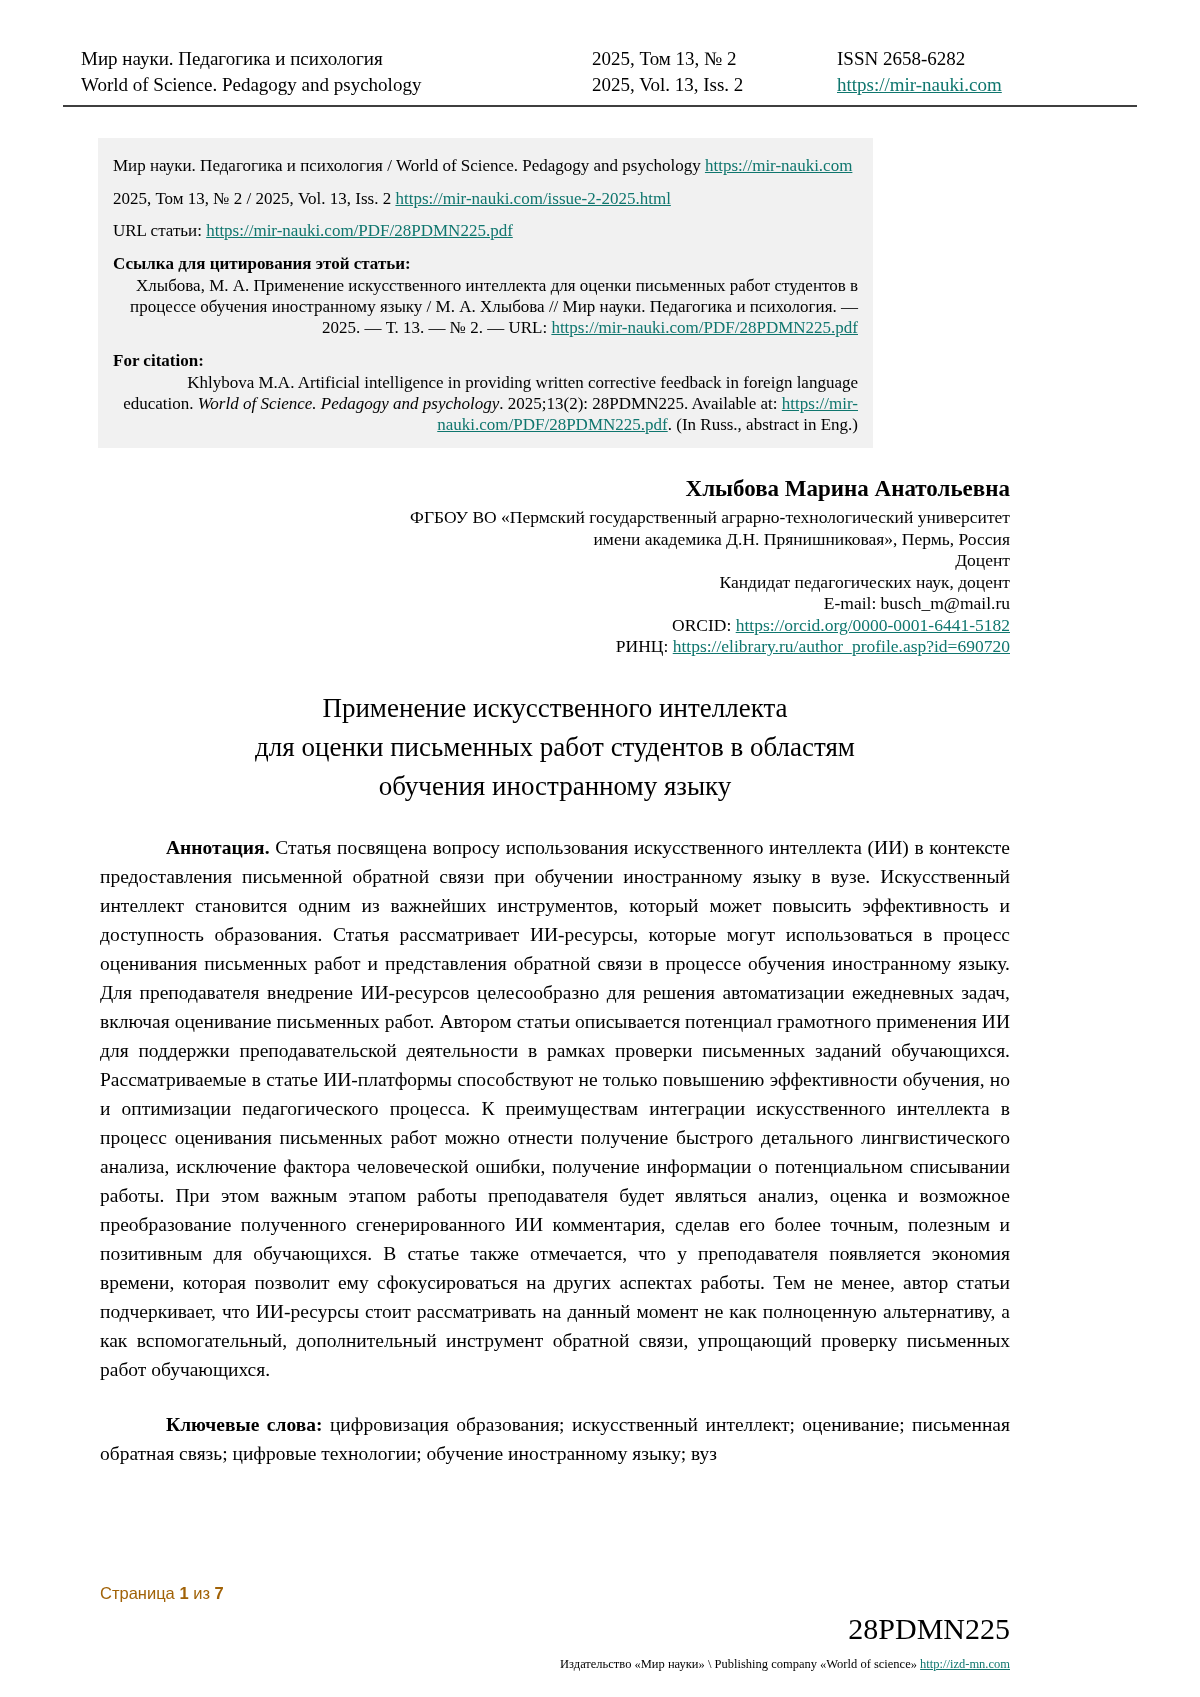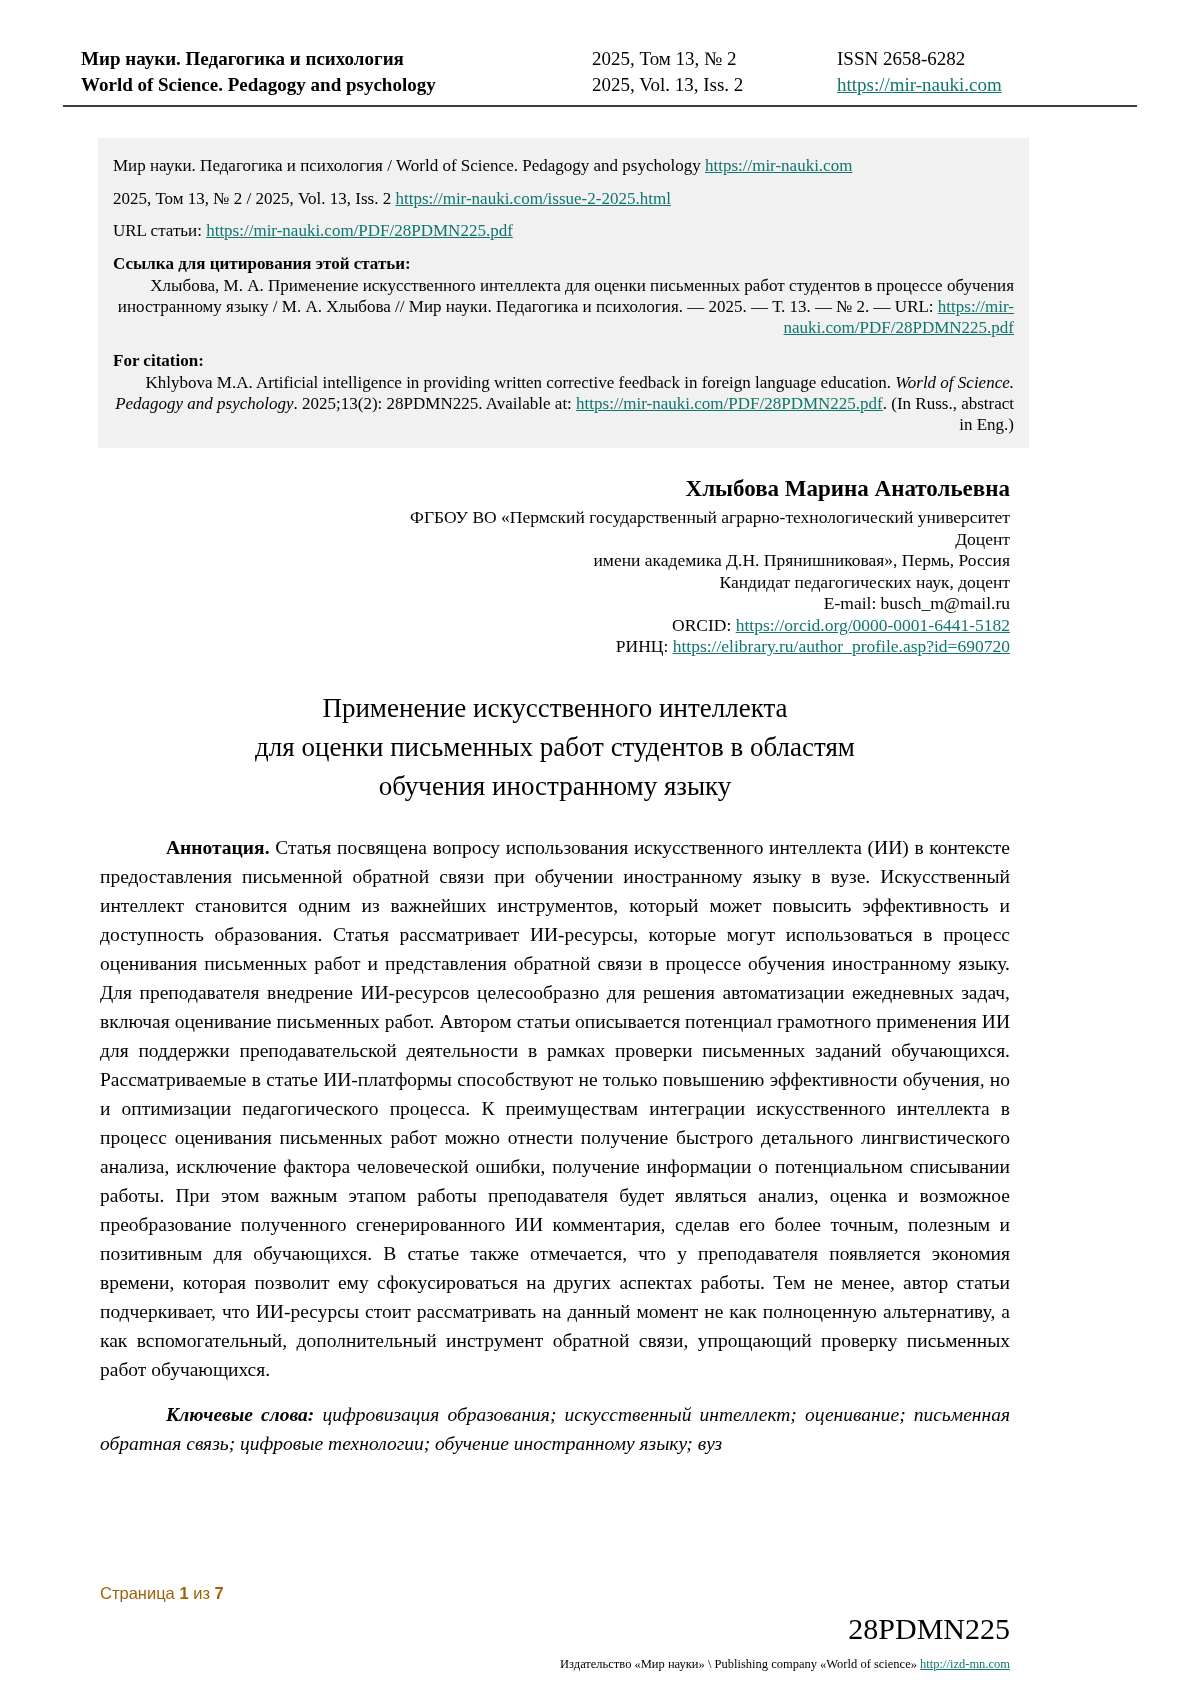--- a/index.html
+++ b/index.html
@@ -3,43 +3,43 @@
 <meta charset="utf-8">
 <style>
   html,body { margin:0; padding:0; background:#fff; }
   body { width:1200px; font-family:"Liberation Serif", serif; color:#000; }
   .page { position:relative; width:1200px; height:1697px; overflow:hidden; background:#fff; }
   .lnk { color:#0f766e; text-decoration:underline; cursor:pointer; }
 
   
   .header { padding:46px 63px 0 63px; }
   .header-cols { display:flex; font-size:19px; line-height:26px; }
-  .h-left { flex:1; font-weight:bold; padding-left:18px; }
+  .h-left { flex:1; font-weight:normal; padding-left:18px; }
   .h-mid { width:245px; }
   .h-right { width:300px; }
   .header-rule { border:none; border-top:2.5px solid #3f3f3f; margin:7px 0 0 0; }
 
   
-  .info-box { box-sizing:border-box; margin:31px 0 0 98px; width:931px; background:#f1f1f1; padding:17px 15px 13px 15px; font-size:17px; line-height:21px; }
+  .info-box { box-sizing:border-box; margin:31px 0 0 98px; width:775px; background:#f1f1f1; padding:17px 15px 13px 15px; font-size:17px; line-height:21px; }
   .ib-line { margin:0 0 11.5px 0; }
   .ib-label { font-weight:bold; margin:1px 0 1.5px 0; }
   .ib-para { margin:0 0 11.5px 0;text-align:right; }
   .ib-para:last-child { margin-bottom:0; }
   .it { font-style:italic; }
 
   
   .author { margin:26px 190px 0 0; text-align:right; font-size:17.5px; line-height:21.5px;padding-left:32px; }
   .author-name { font-size:23px; line-height:30px; font-weight:bold; margin-bottom:3px; }
 
   
   .title { margin:31px 100px 0 100px; width:910px; text-align:center; font-weight:normal; font-size:27px; line-height:39px; }
 
   
   .para { margin:27px 190px 0 100px; font-size:19.5px; line-height:29px; text-align:justify; text-indent:66px; }
-  .kw { margin-top:16px;font-style:italic; }
+  .kw { margin-top:26px; }
   .b { font-weight:bold; }
 
   
   .footer-page { position:absolute; left:100px; top:1584px; font-family:"Liberation Sans", sans-serif; font-size:16.5px; color:#a16207; }
   .footer-id { position:absolute; right:190px; top:1612px; font-size:30px; line-height:34px; }
   .footer-pub { position:absolute; right:190px; top:1657px; font-size:12.5px; }
 </style>
 </head>
 <body>
 
@@ -87,22 +87,22 @@
     <div class="ib-para">
       <span>Khlybova M.A. Artificial intelligence in providing written corrective feedback in foreign language education.</span>
       <span class="it">World of Science. Pedagogy and psychology</span><span>. 2025;13(2): 28PDMN225. Available at:</span>
       <a class="lnk">https://mir-nauki.com/PDF/28PDMN225.pdf</a><span>. (In Russ., abstract in Eng.)</span>
     </div>
   </div>
 
   <div class="author">
     <div class="author-name">Хлыбова Марина Анатольевна</div>
     <div>ФГБОУ ВО «Пермский государственный аграрно-технологический университет</div>
+    <div>имени академика Д.Н. Прянишниковая», Пермь, Россия</div>
     <div>Доцент</div>
-    <div>имени академика Д.Н. Прянишниковая», Пермь, Россия</div>
     <div>Кандидат педагогических наук, доцент</div>
     <div>E-mail: busch_m@mail.ru</div>
     <div>
       <span>ORCID:</span>
       <a class="lnk">https://orcid.org/0000-0001-6441-5182</a>
     </div>
     <div>
       <span>РИНЦ:</span>
       <a class="lnk">https://elibrary.ru/author_profile.asp?id=690720</a>
     </div>

